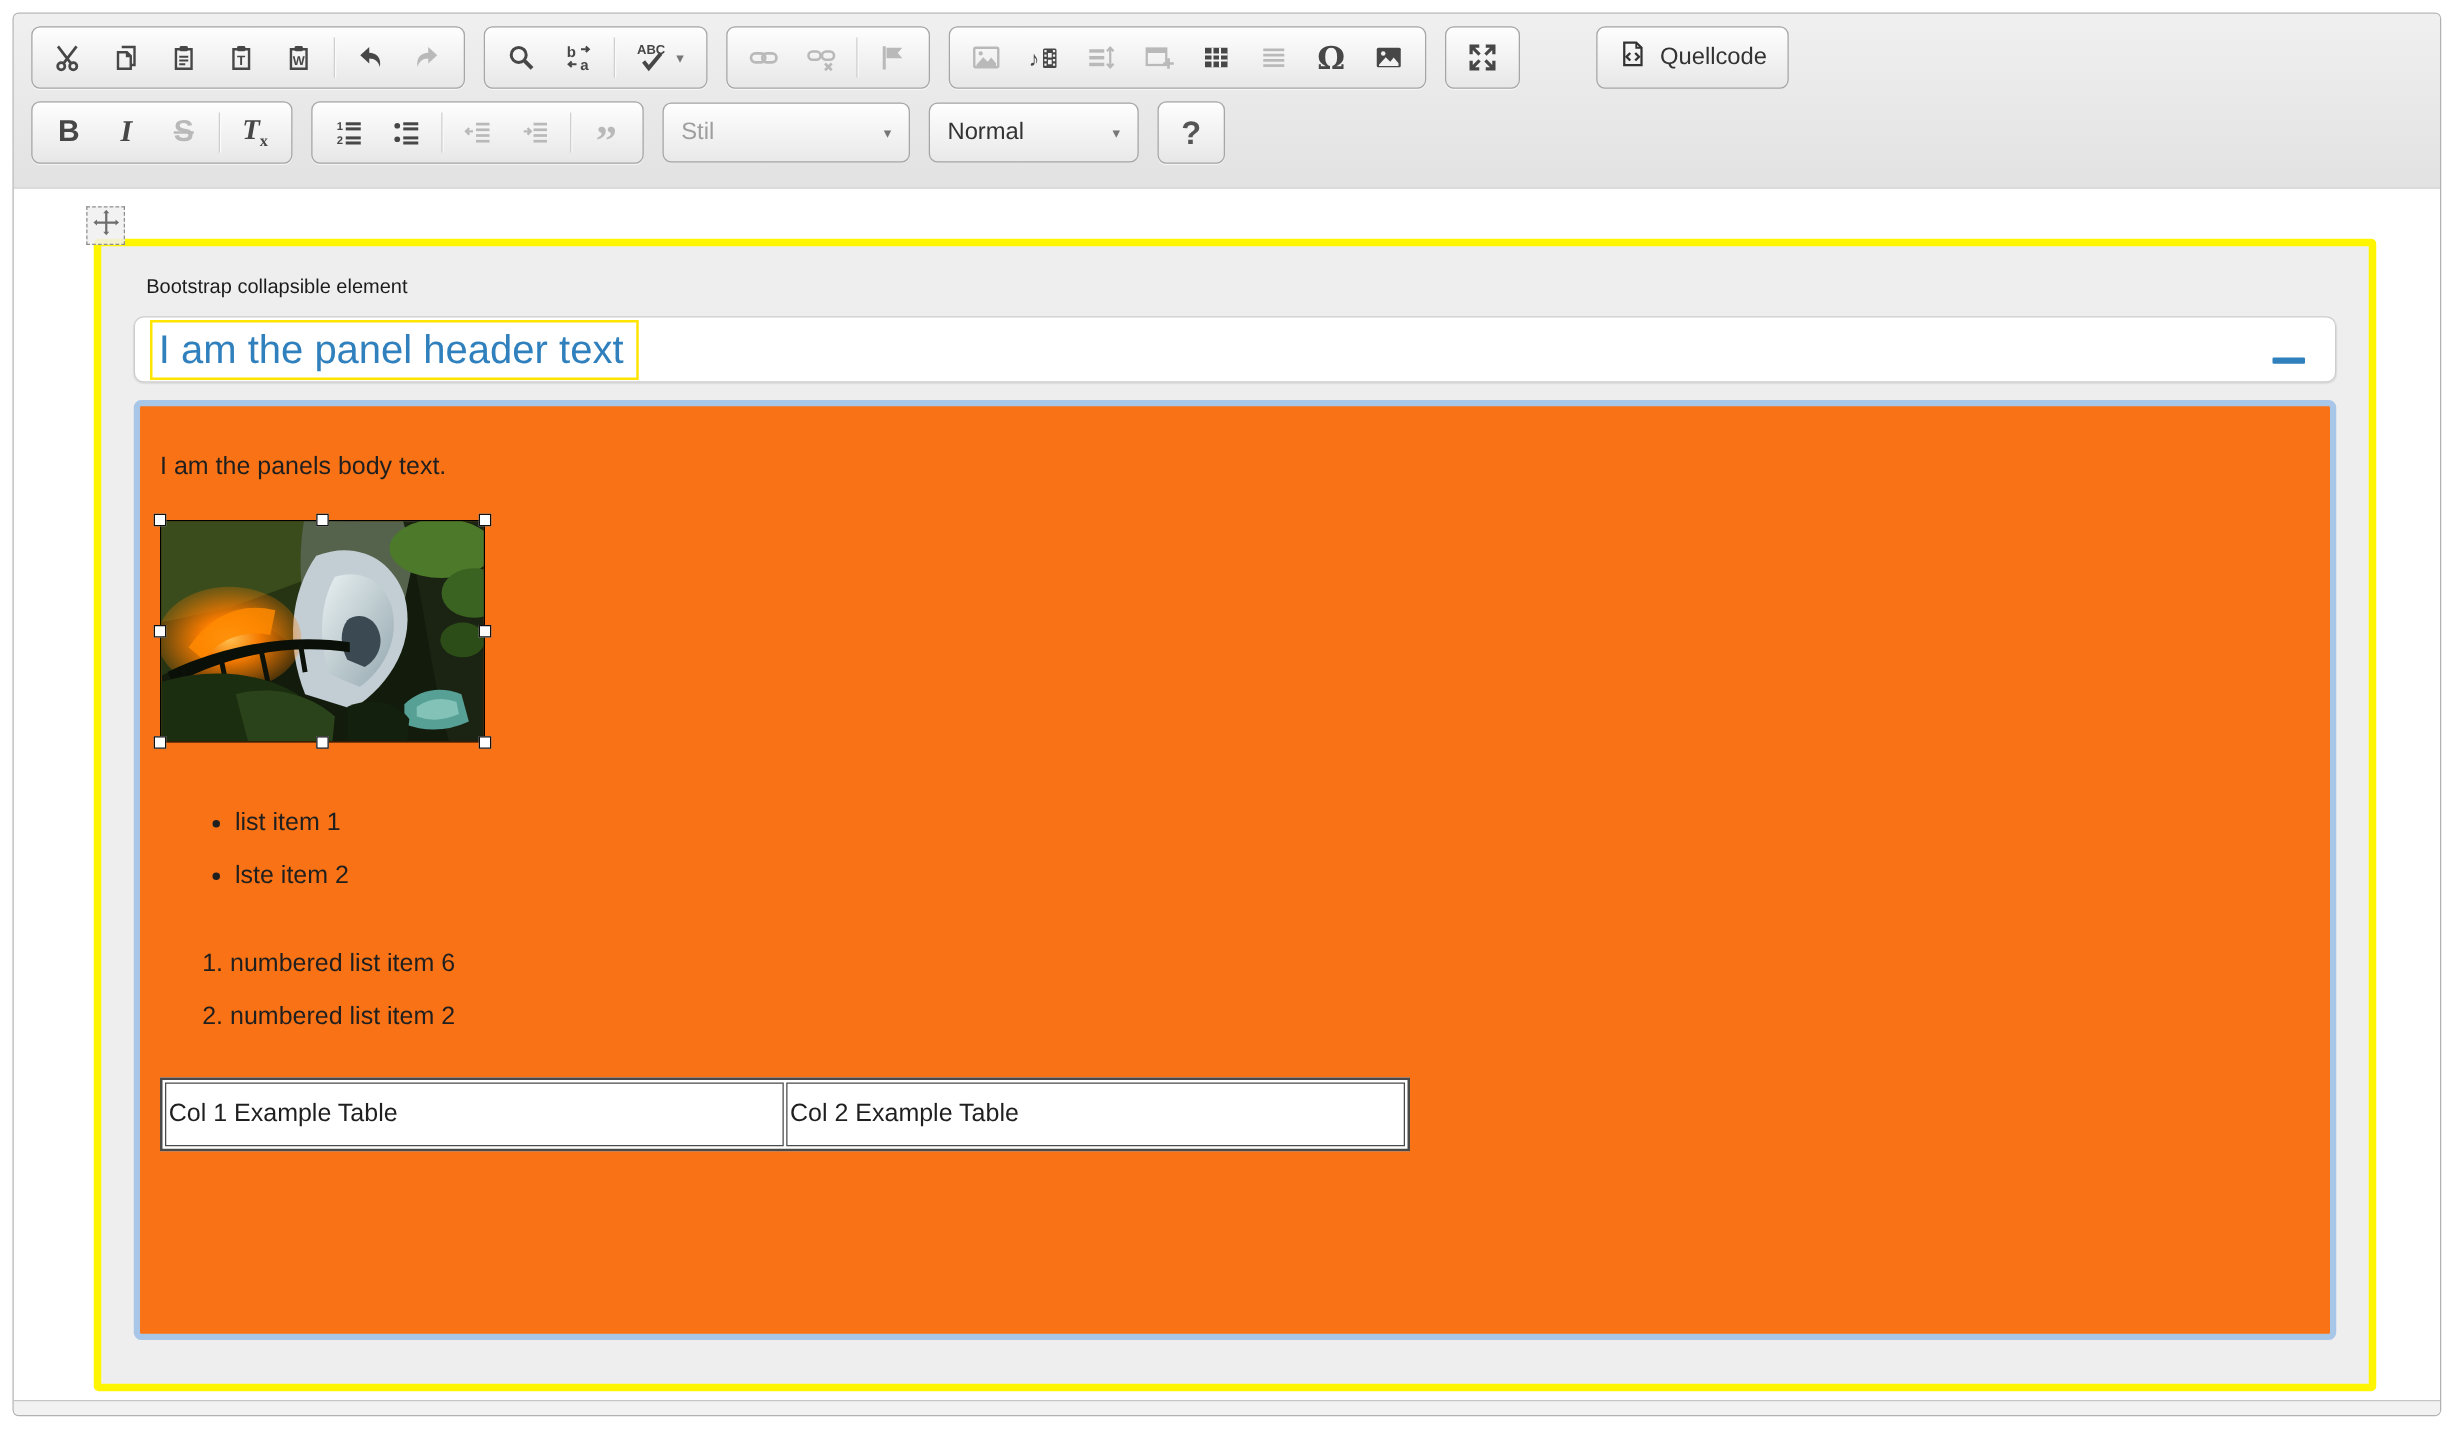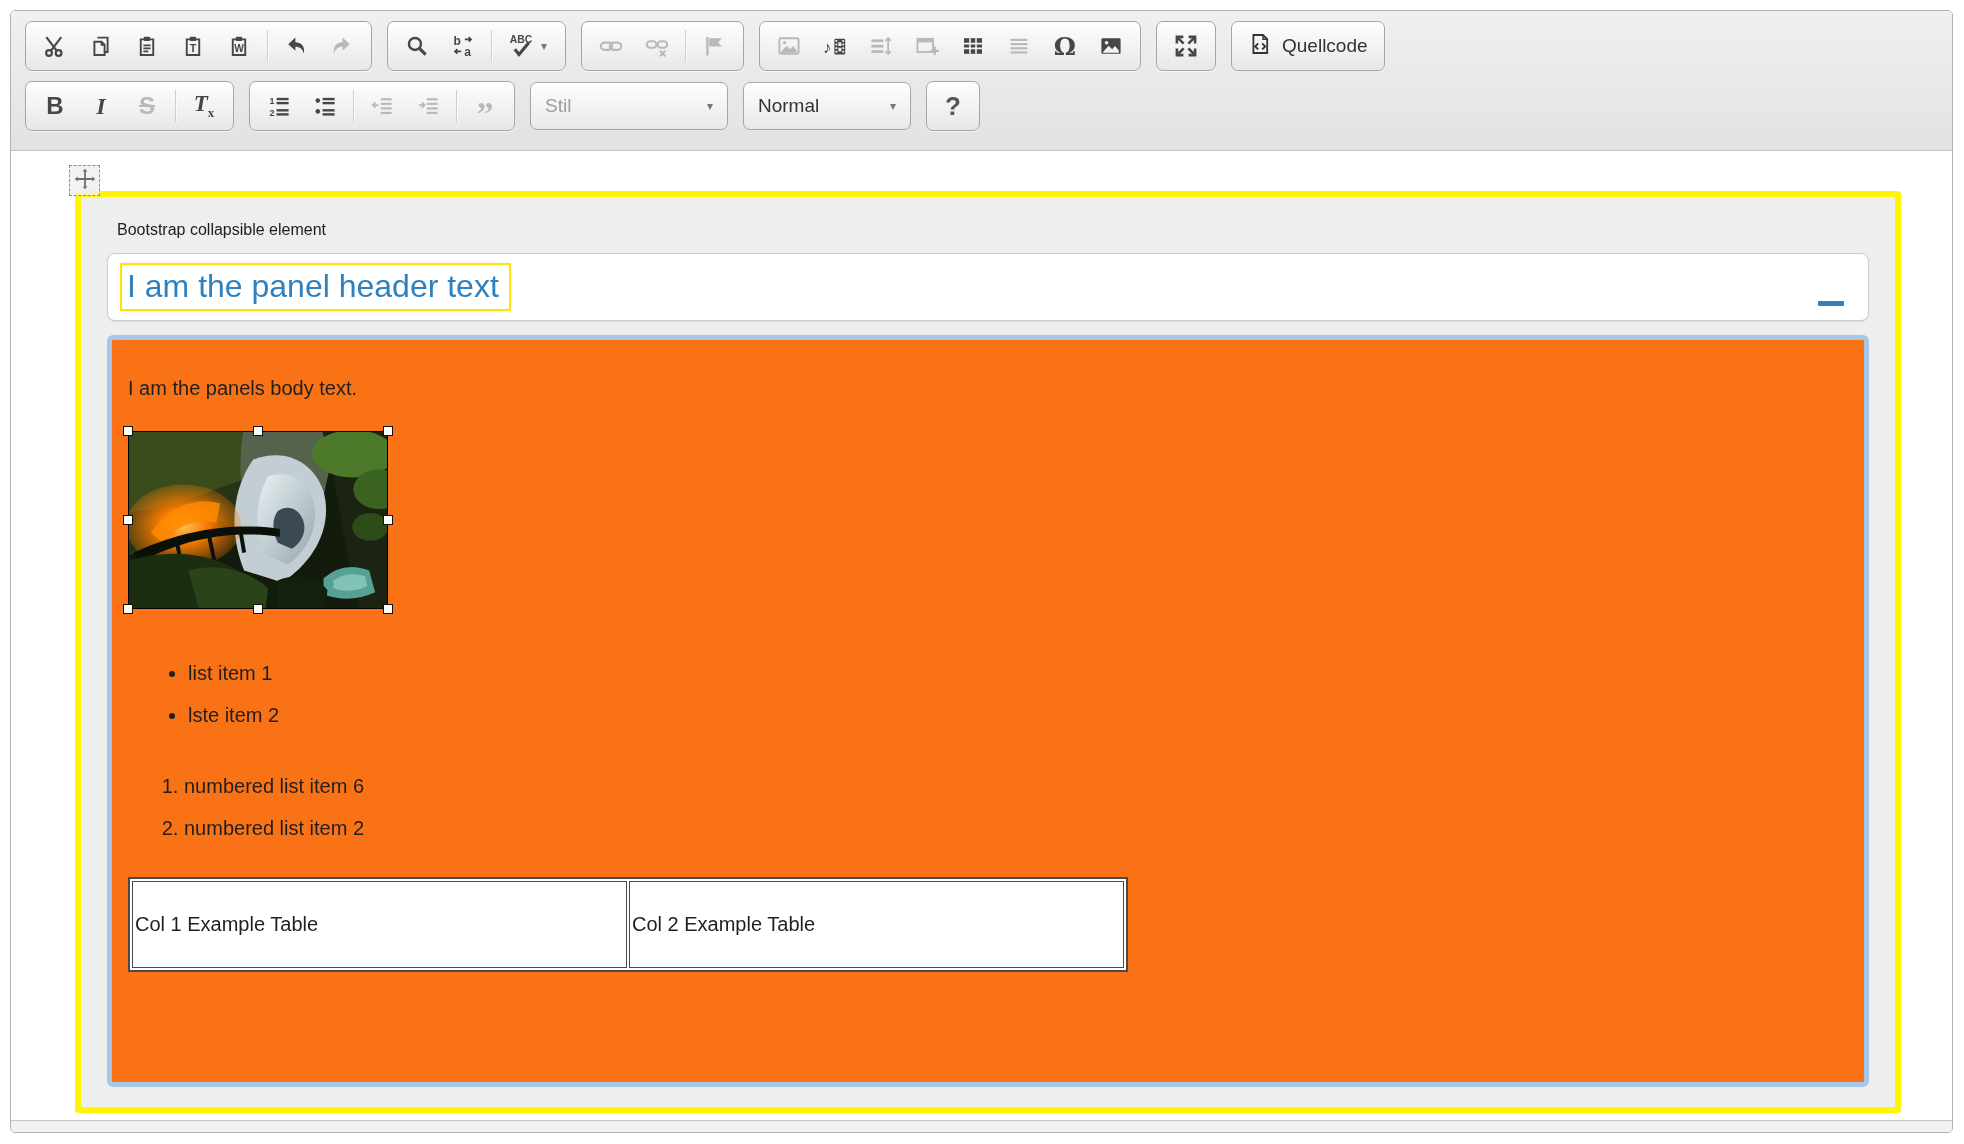--- a/index.html
+++ b/index.html
@@ -31,32 +31,32 @@
   .b-omega  { font-size:25px; font-family:"DejaVu Serif",serif; }
   .b-help   { font-size:26px; font-weight:bold; color:#555; }
   .caret { font-size:12px; color:#777; margin-left:6px; }
   .combo { display:flex; align-items:center; width:198px; height:48px; padding:0 14px;
            background:linear-gradient(#fefefe,#e9e9e9); border:1px solid #a6a6a6;
            border-radius:7px; font-size:19px; color:#333; cursor:pointer; }
   .combo.disabled { color:#9e9e9e; cursor:default; }
   .combo .caret { margin-left:auto; }
   .srcbtn { display:flex; align-items:center; gap:10px; padding:0 16px; height:50px;
             background:linear-gradient(#fefefe,#e7e7e7); border:1px solid #a6a6a6;
-            border-radius:7px; font-size:19px; color:#333; cursor:pointer; }
+            border-radius:7px; font-size:19px; color:#333; cursor:pointer;margin-left:46px; }
 
   
   .editarea { position:relative; height:969px; background:#fff; }
   .drag-handle { position:absolute; left:58px; top:14px; width:31px; height:31px;
                  border:1px dashed #8f8f8f; background:rgba(240,240,240,.85);
                  display:flex; align-items:center; justify-content:center; cursor:move; z-index:3; }
   .widget { position:absolute; left:64px; top:40px; width:1826px; height:922px;
             border:6px solid #fff500; border-radius:4px; background:#eeeeee; }
   .widget-inner { padding:14px 26px 0; height:100%; }
   .widget-label { font-size:16px; color:#1c1c1c; margin:10px 0 14px 10px; }
-  .panel-header { position:relative; height:68px; background:#fff; border:1px solid #cdcdcd;
+  .panel-header { position:relative; height:53px; background:#fff; border:1px solid #cdcdcd;
                   border-radius:8px; box-shadow:0 1px 1px rgba(0,0,0,.08);
                   display:flex; align-items:center; padding:0 12px; }
   .header-edit { display:inline-block; border:2px solid #ffe400; padding:3px 10px 5px 5px;
                  color:#2f80bd; font-size:32px; line-height:36px; cursor:text; }
   .collapse-dash { position:absolute; right:24px; bottom:14px; width:26px; height:5px;
                    background:#2f80bd; border-radius:1px; }
   .panel-body { margin-top:14px; height:752px; background:#f97316; border:5px solid #a8c6e8;
                 border-radius:6px; padding:36px 16px 0; overflow:hidden; cursor:text; }
   .panel-body p { font-size:20px; color:#1f1f1f; line-height:25px; }
   .p1 { margin-bottom:30px; }
@@ -66,21 +66,21 @@
   .h.tl{left:-6px;top:-6px} .h.tc{left:50%;margin-left:-5px;top:-6px} .h.tr{right:-6px;top:-6px}
   .h.ml{left:-6px;top:50%;margin-top:-5px} .h.mr{right:-6px;top:50%;margin-top:-5px}
   .h.bl{left:-6px;bottom:-6px} .h.bc{left:50%;margin-left:-5px;bottom:-6px} .h.br{right:-6px;bottom:-6px}
   .fmt { margin-bottom:0; }
   .panel-body ul { margin:44px 0 0 0; padding-left:60px; }
   .panel-body ol { margin:46px 0 0 0; padding-left:56px; }
   .panel-body li { font-size:20px; color:#1f1f1f; line-height:25px; margin-bottom:17px; cursor:text; }
   .ck-table { margin-top:36px; width:1000px; border:2px solid #4a4a4a; border-collapse:separate;
               border-spacing:2px; background:#fff; }
   .ck-table td { width:50%; border:1px solid #4a4a4a; font-size:20px; color:#1f1f1f;
-                 padding:31px 2px; vertical-align:middle; cursor:text; }
+                 padding:13px 2px; vertical-align:middle; cursor:text; }
   .bottombar { position:absolute; left:0; right:0; bottom:0; height:12px;
                background:#f2f2f2; border-top:1px solid #c5c5c5; }
 </style>
 </head>
 <body>
 
 <div class="canvas">
  <div class="frame">
 
   <div class="toolbar">

